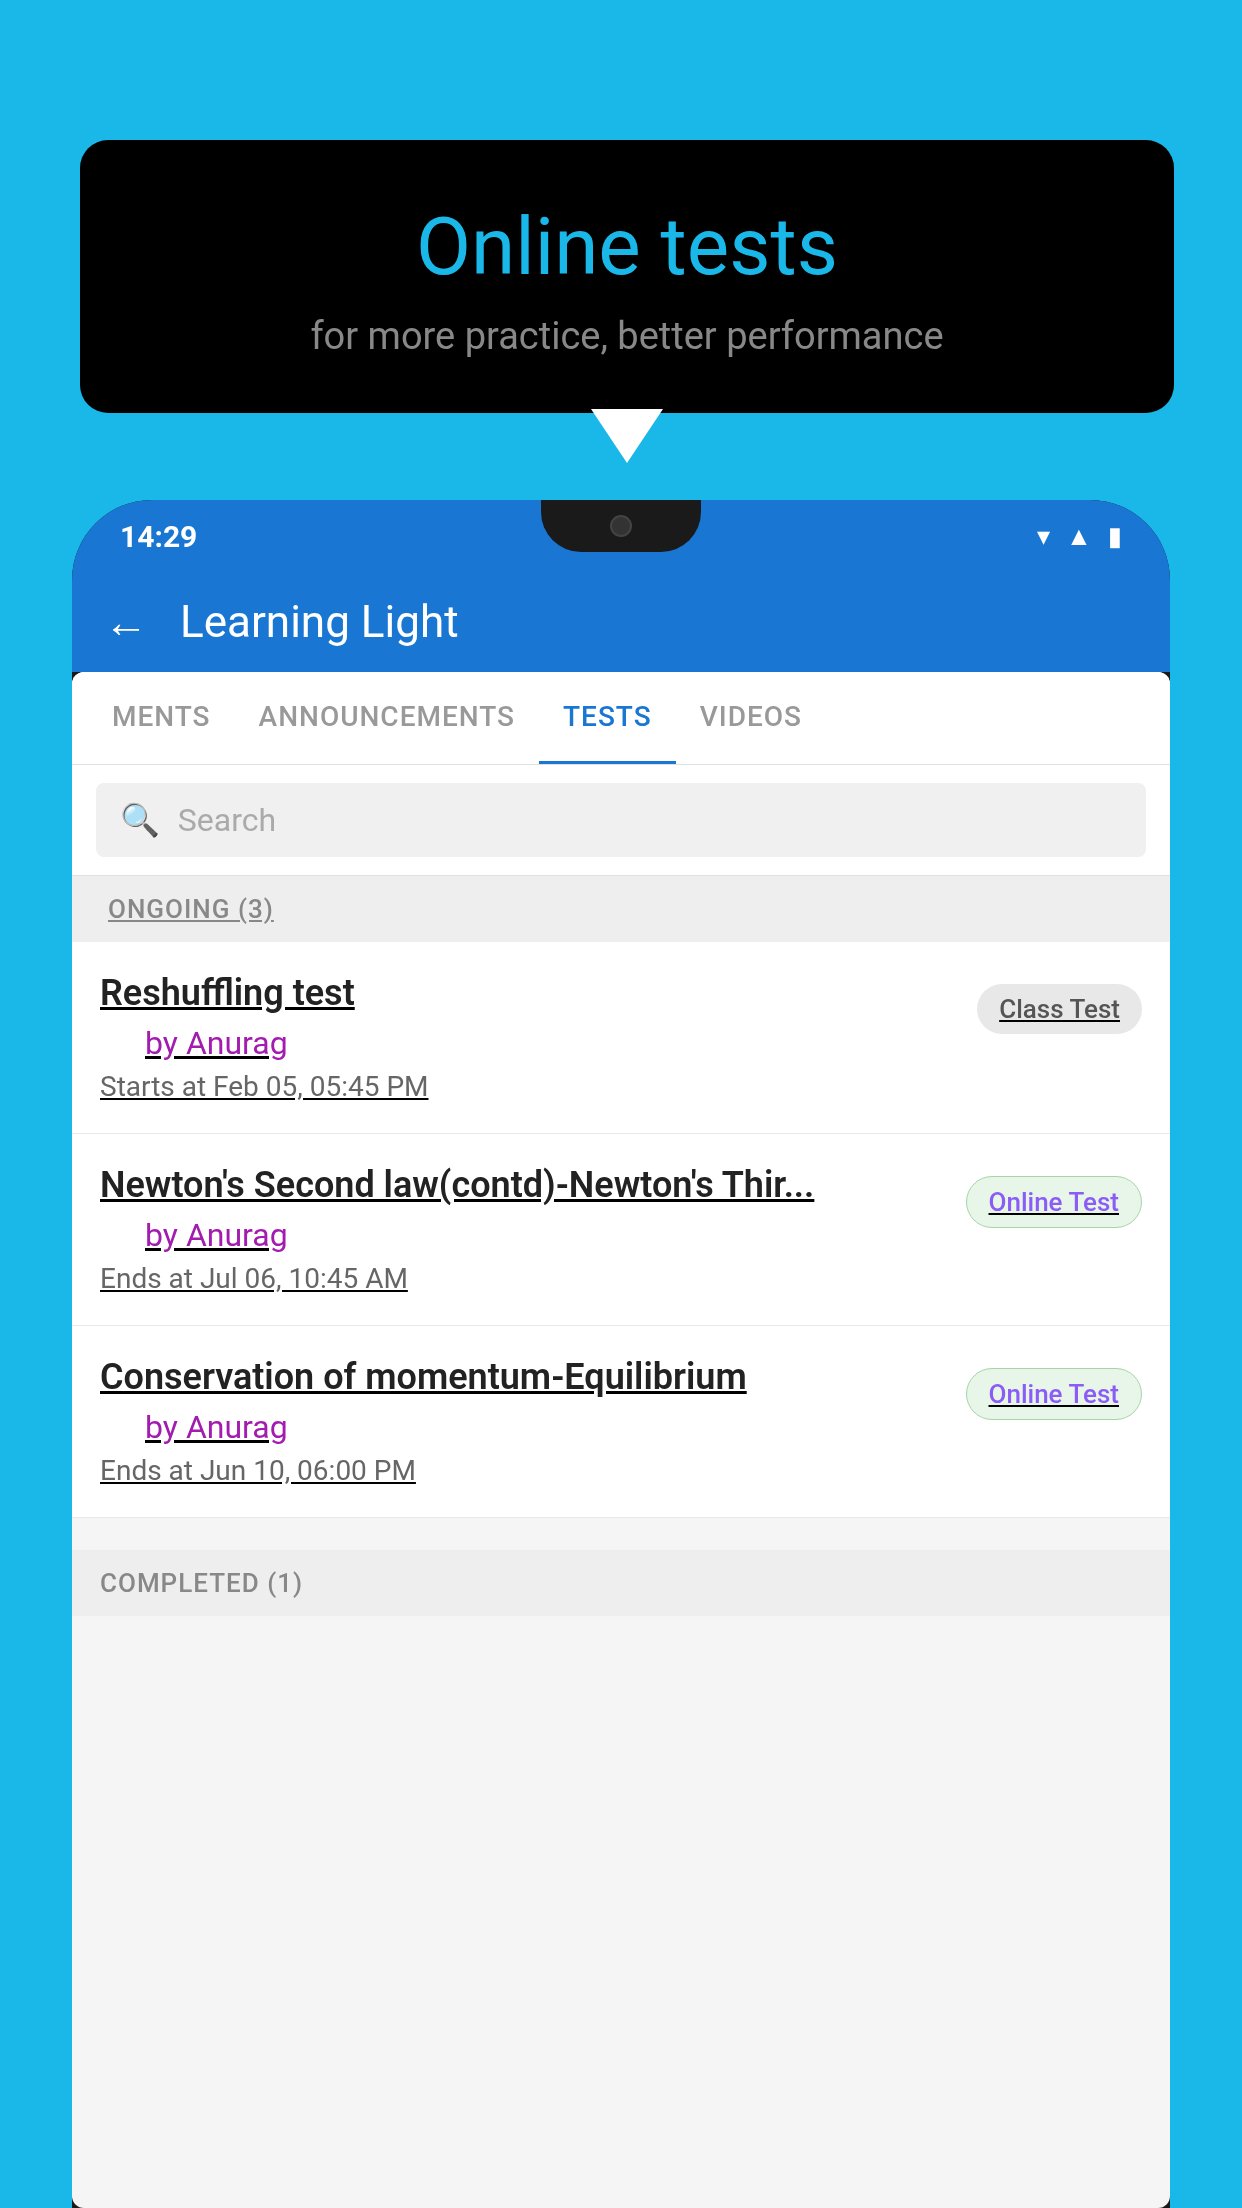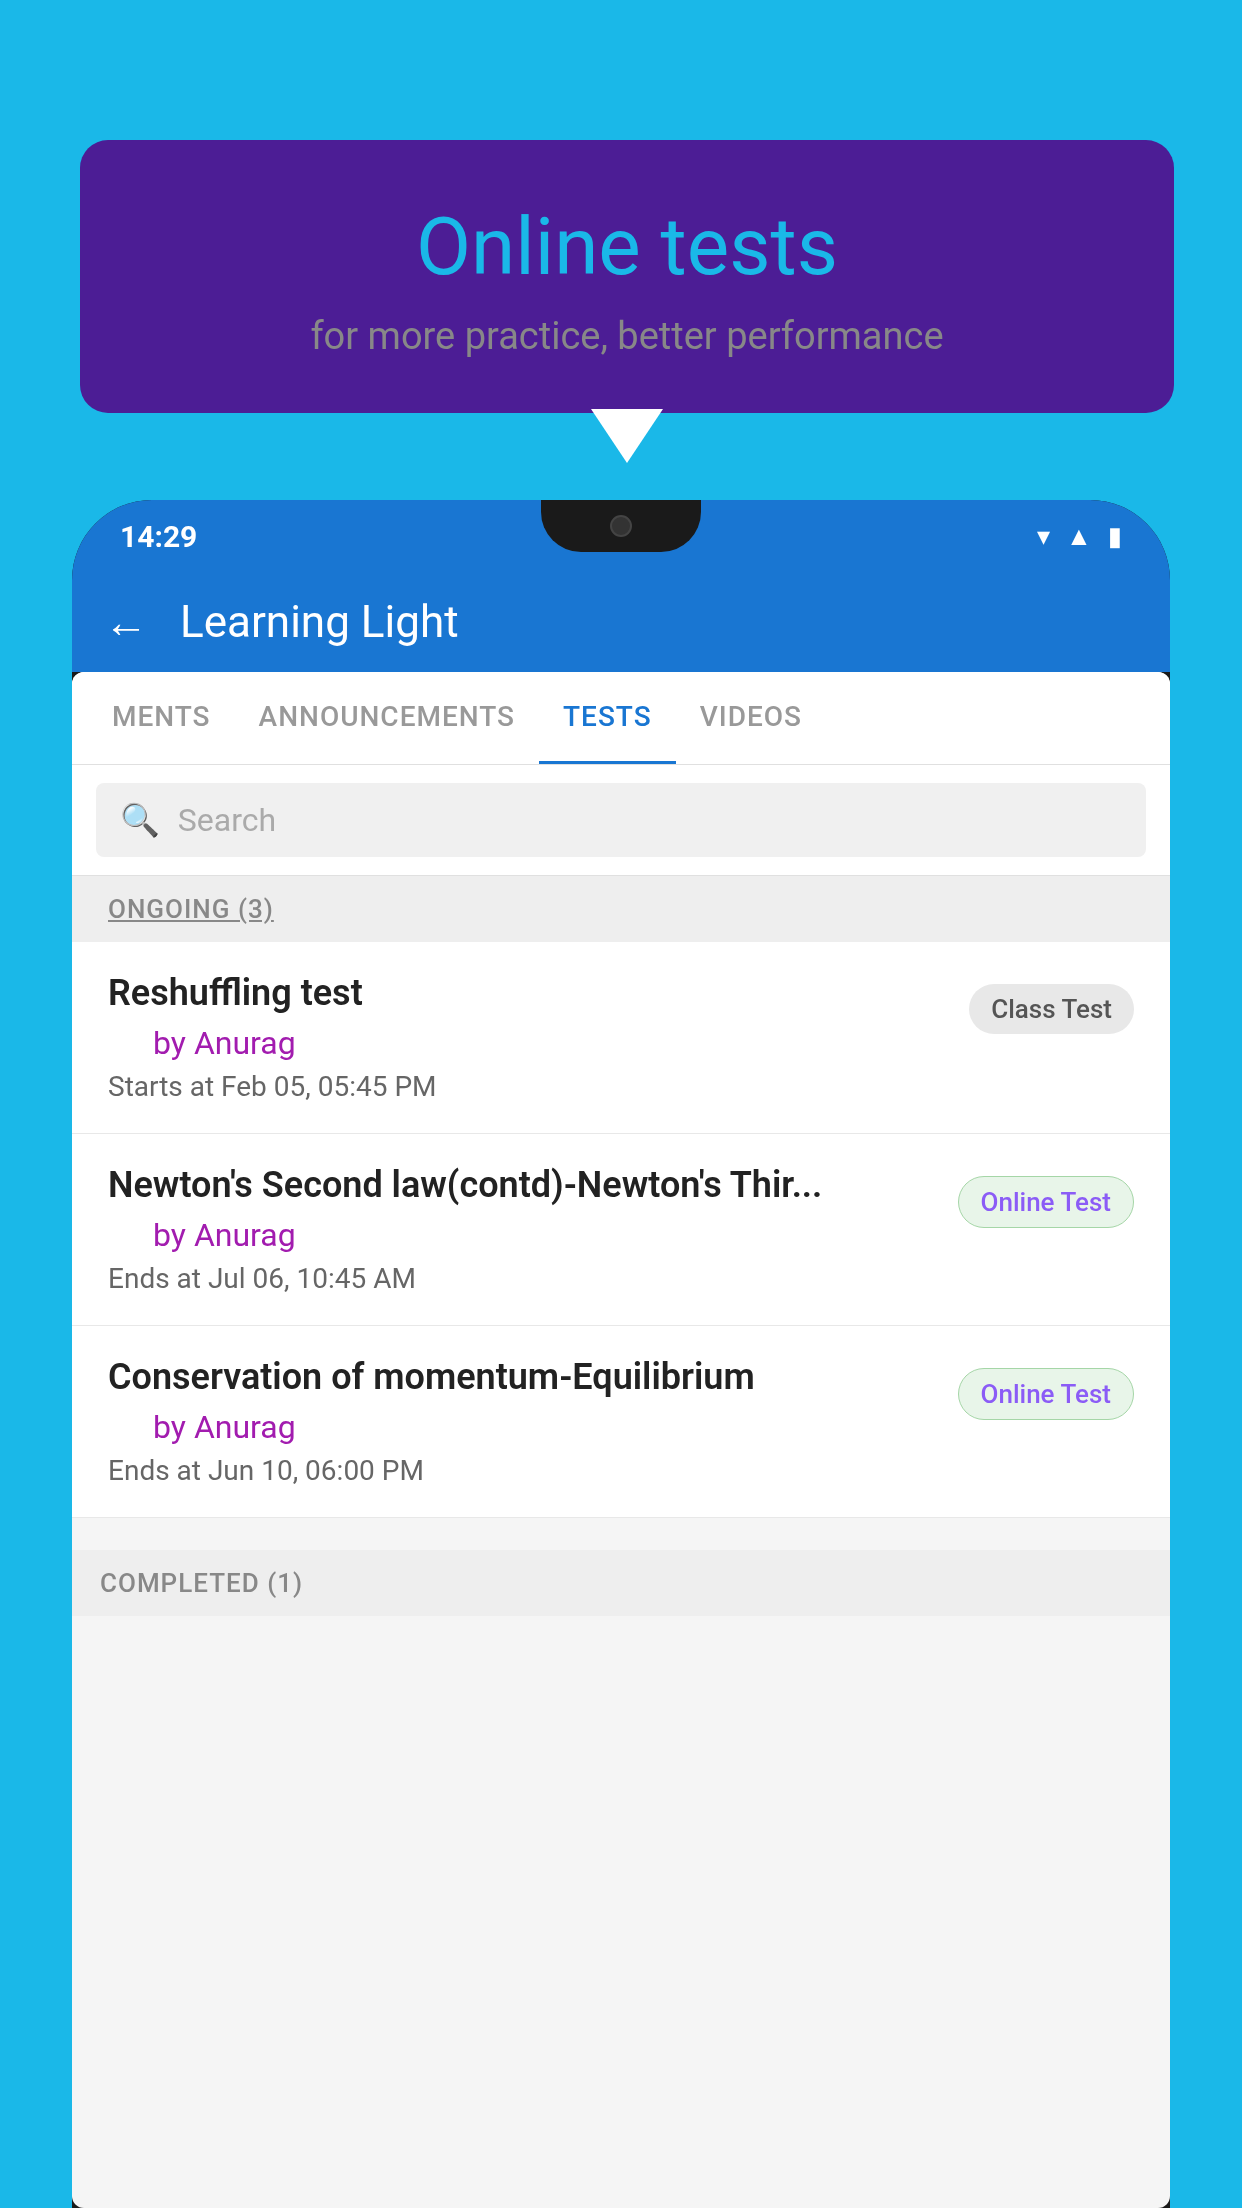--- a/index.html
+++ b/index.html
@@ -12,21 +12,21 @@
       overflow: hidden;
       position: relative;
     }
 
     
     .speech-bubble {
       position: absolute;
       top: 140px;
       left: 80px;
       right: 68px;
-      background: #4c1d95;
+      background: #000000;
       border-radius: 28px;
       padding: 60px 50px 55px;
       text-align: center;
     }
     .speech-bubble::after {
       content: '';
       position: absolute;
       bottom: -50px;
       left: 50%;
       transform: translateX(-50%);
@@ -200,25 +200,26 @@
       text-transform: uppercase;
       text-decoration: underline;
     }
 
     
     .test-list {
       background: white;
     }
 
     .test-item {
-      padding: 30px 36px;
+      padding: 30px 28px;
       border-bottom: 1px solid #e8e8e8;
       display: flex;
       align-items: flex-end;
       justify-content: space-between;
+      text-decoration: underline;
     }
 
     .test-info {
       flex: 1;
       padding-right: 20px;
     }
 
     .test-title {
       font-size: 36px;
       font-weight: 600;

